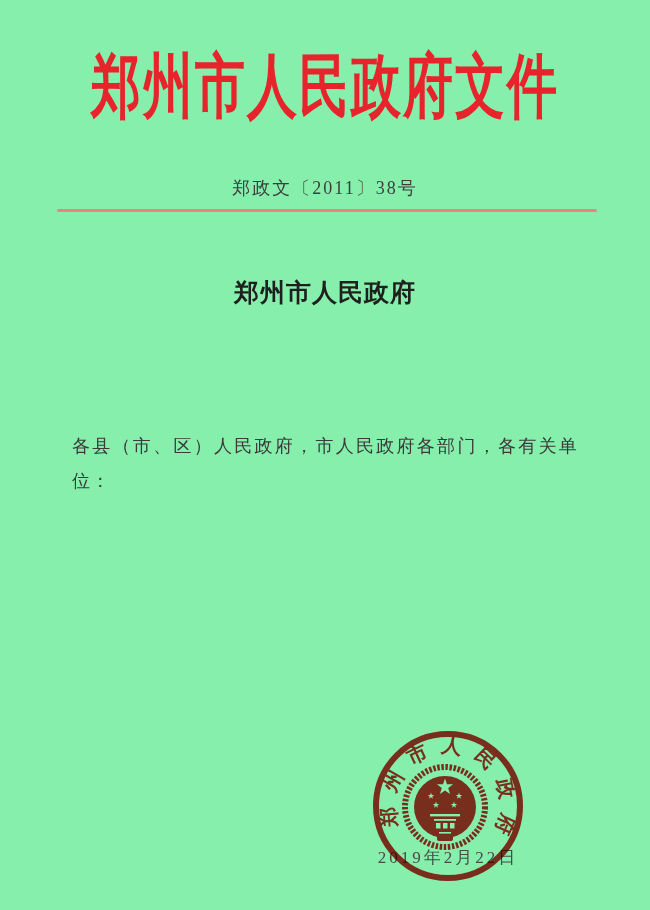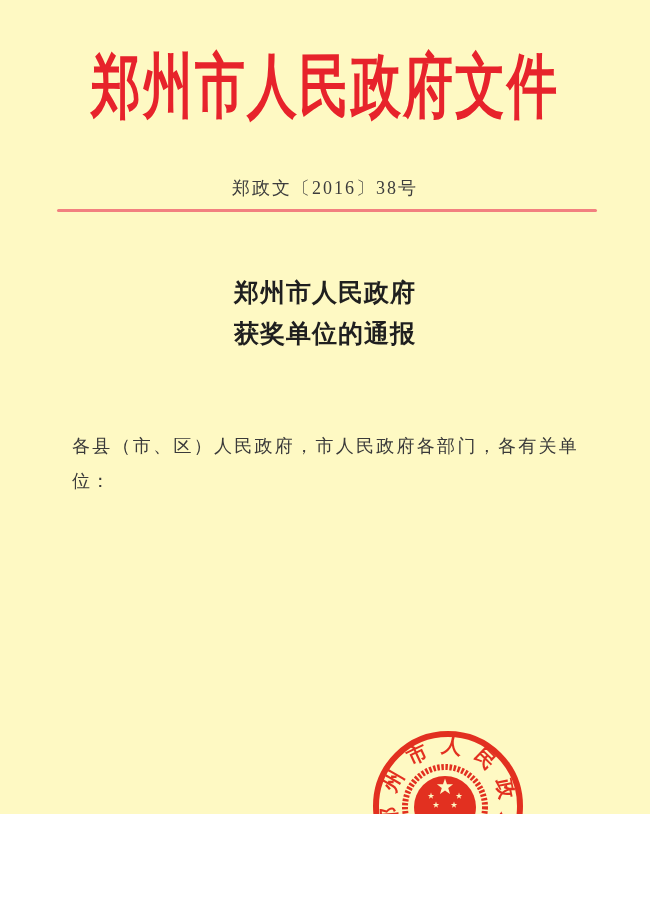--- a/index.html
+++ b/index.html
@@ -1,19 +1,19 @@
 <!DOCTYPE html>
 <html><head>
 <meta charset="utf-8">
 <style>
   html,body{margin:0;padding:0;background:#ffffff;}
   .page{
     position:relative;
-    width:650px;height:814px;
-    background:#fef9c3;
+    width:650px;height:910px;
+    background:#86efac;
     overflow:hidden;
     font-family:"Liberation Serif","DejaVu Serif",serif;
   }
   
   .letterhead{
     position:absolute;top:40px;left:0;width:650px;
     text-align:center;
     font-size:50px;font-weight:700;
     letter-spacing:2px;
     color:#e7232b;
@@ -83,27 +83,26 @@
     fill:#e2241b;
   }
 </style>
 </head>
 <body>
 
 <div class="page">
 
   <div class="letterhead">郑州市人民政府文件</div>
 
-  <div class="doc-number">郑政文〔2016〕38号</div>
+  <div class="doc-number">郑政文〔2011〕38号</div>
 
   <div class="red-line"></div>
 
   <div class="notice-title">
     <div>郑州市人民政府</div>
-    <div>获奖单位的通报</div>
   </div>
 
   <div class="body-text">
     <p>各县（市、区）人民政府，市人民政府各部门，各有关单位：</p>
   </div>
 
   <div class="issue-date">2019年2月22日</div>
 
   <div class="seal">
     <svg viewBox="0 0 176 176" xmlns="http://www.w3.org/2000/svg">

